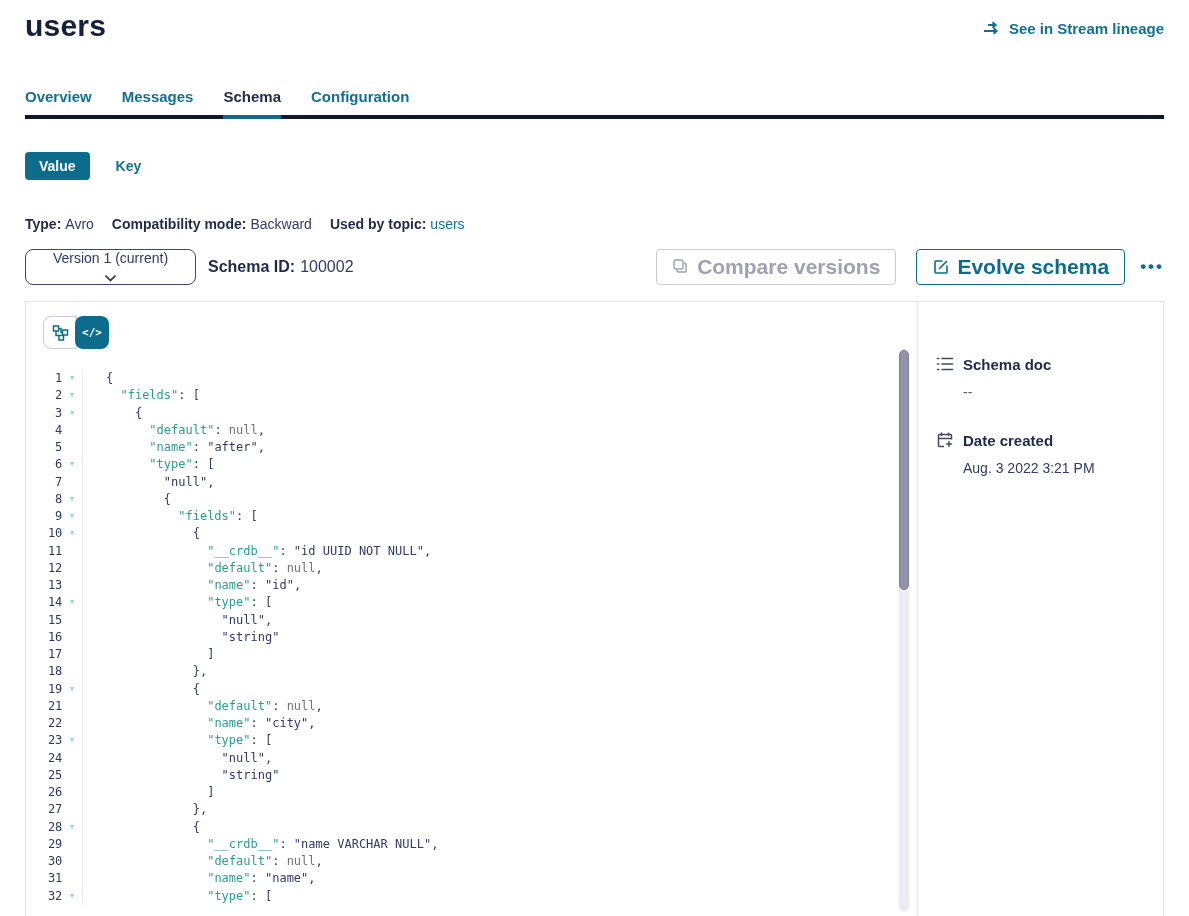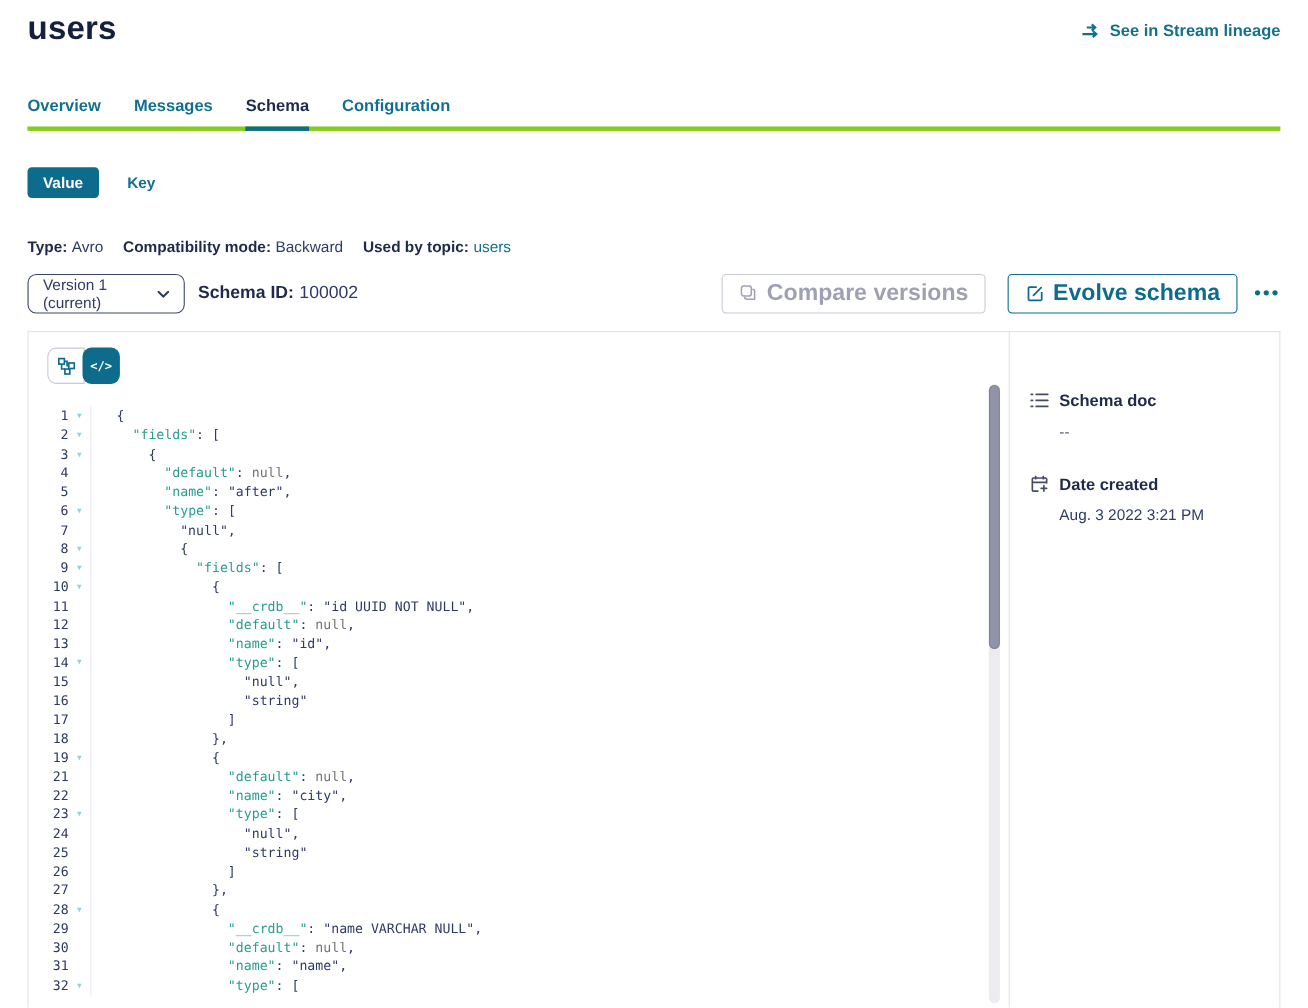--- a/index.html
+++ b/index.html
@@ -7,42 +7,42 @@
     font-family:"Liberation Sans", sans-serif; color:#1f2a48; }
   .page { padding:0 25px; }
 
   
   .header { display:flex; justify-content:space-between; align-items:flex-start; margin-top:8px; }
   .title { font-size:30px; font-weight:700; color:#14203c; line-height:36px; letter-spacing:.2px; }
   .lineage-link { display:flex; align-items:center; gap:7px; color:#136f90; font-size:15px;
     font-weight:700; margin-top:10px; cursor:pointer; }
 
   
-  .tabs { display:flex; gap:30px; margin-top:44px; border-bottom:4px solid #84cc16; }
+  .tabs { display:flex; gap:30px; margin-top:44px; border-bottom:4px solid #0f172a; }
   .tab { font-size:15px; font-weight:600; color:#136f90; padding-bottom:10px; cursor:pointer; }
   .tab.active { color:#1f2a48; border-bottom:4px solid #0d6c8c; margin-bottom:-4px; }
 
   
   .vk-row { display:flex; align-items:center; margin-top:33px; }
   .vk-selected { background:#0d6c8c; color:#fff; font-size:14px; font-weight:600;
     height:28px; padding:0 14px; border:none; border-radius:4px; display:flex; align-items:center; }
   .vk-key { color:#136f90; font-size:14px; font-weight:600; margin-left:26px; cursor:pointer; }
 
   
   .meta-row { display:flex; align-items:center; margin-top:36px; font-size:14px; color:#2f3b66; }
   .meta-row b { color:#1f2a48; font-weight:700; }
   .meta-item { margin-right:18px; }
   .meta-item .val { margin-left:4px; }
   .link { color:#136f90; cursor:pointer; }
 
   
   .version-bar { display:flex; align-items:center; margin-top:17px; }
-  .select { width:143px; height:36px; border:1px solid #3b4764; border-radius:8px;
+  .select { width:171px; height:36px; border:1px solid #3b4764; border-radius:8px;
     display:flex; align-items:center; justify-content:space-between; padding:0 13px;
-    font-size:14px; color:#2f3b66; cursor:pointer; background:#fff; }
+    font-size:14px; color:#2f3b66; cursor:pointer; background:#fff;flex-direction:column; }
   .schema-id { margin-left:12px; font-size:16px; color:#2f3b66; }
   .schema-id b { color:#1f2a48; margin-right:5px; }
   .spacer { flex:1; }
   .btn { height:36px; display:flex; align-items:center; gap:8px; padding:0 15px;
     border-radius:4px; font-size:21px; font-weight:700; background:#fff; cursor:pointer; }
   .btn.disabled { border:1px solid #c9cbd6; color:#9fa1b3; cursor:default; }
   .btn.outline-teal { border:1px solid #0d6c8c; color:#0d6c8c; margin-left:20px; }
   .more-dots { color:#0d6c8c; font-size:17px; font-weight:700; letter-spacing:2px;
     margin-left:15px; cursor:pointer; line-height:36px; }
 

